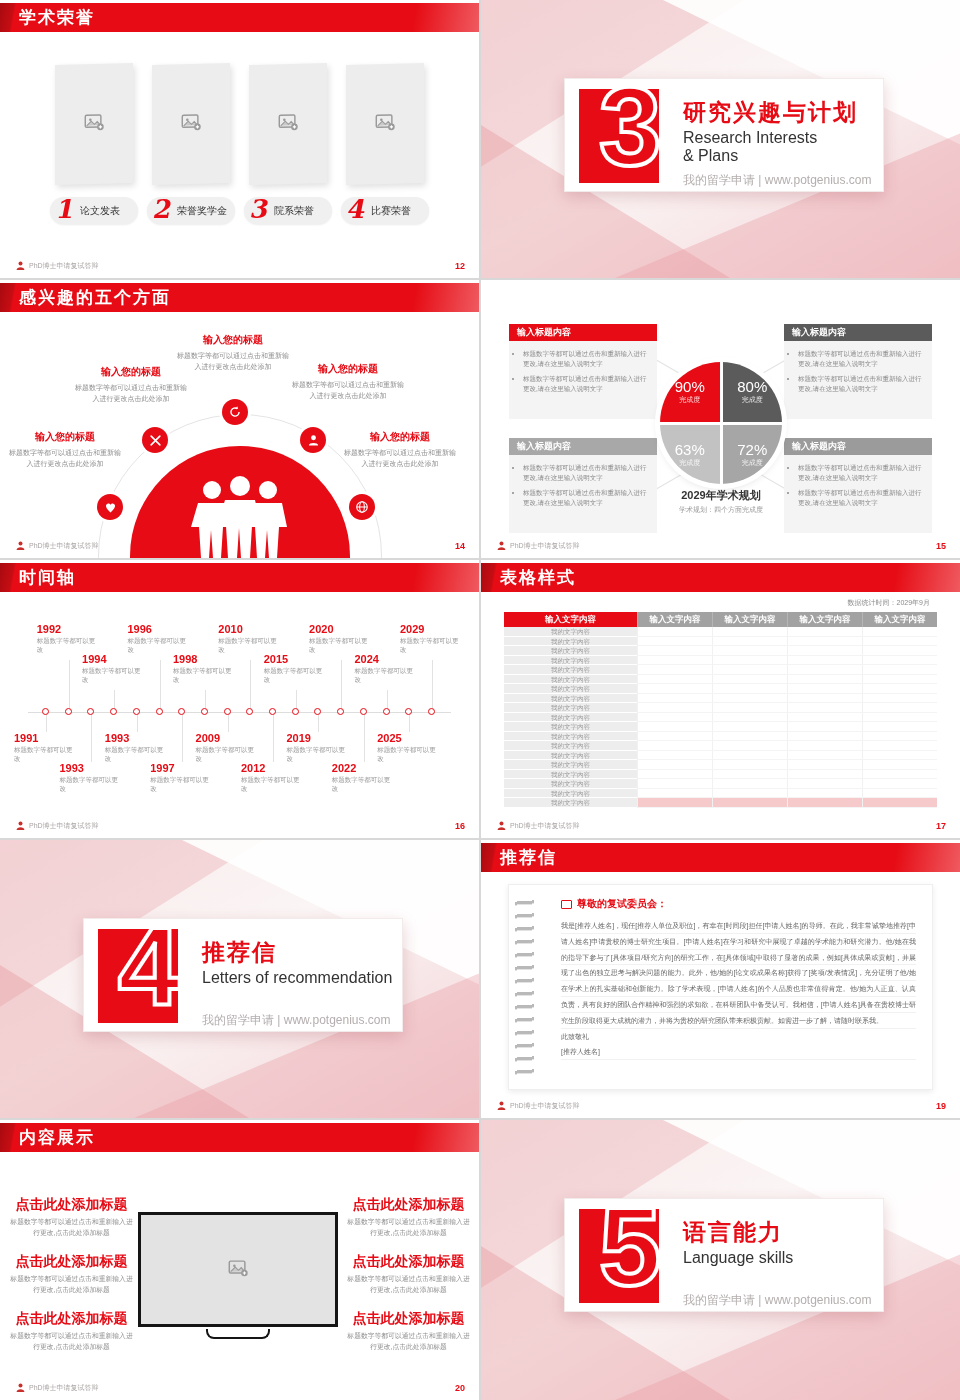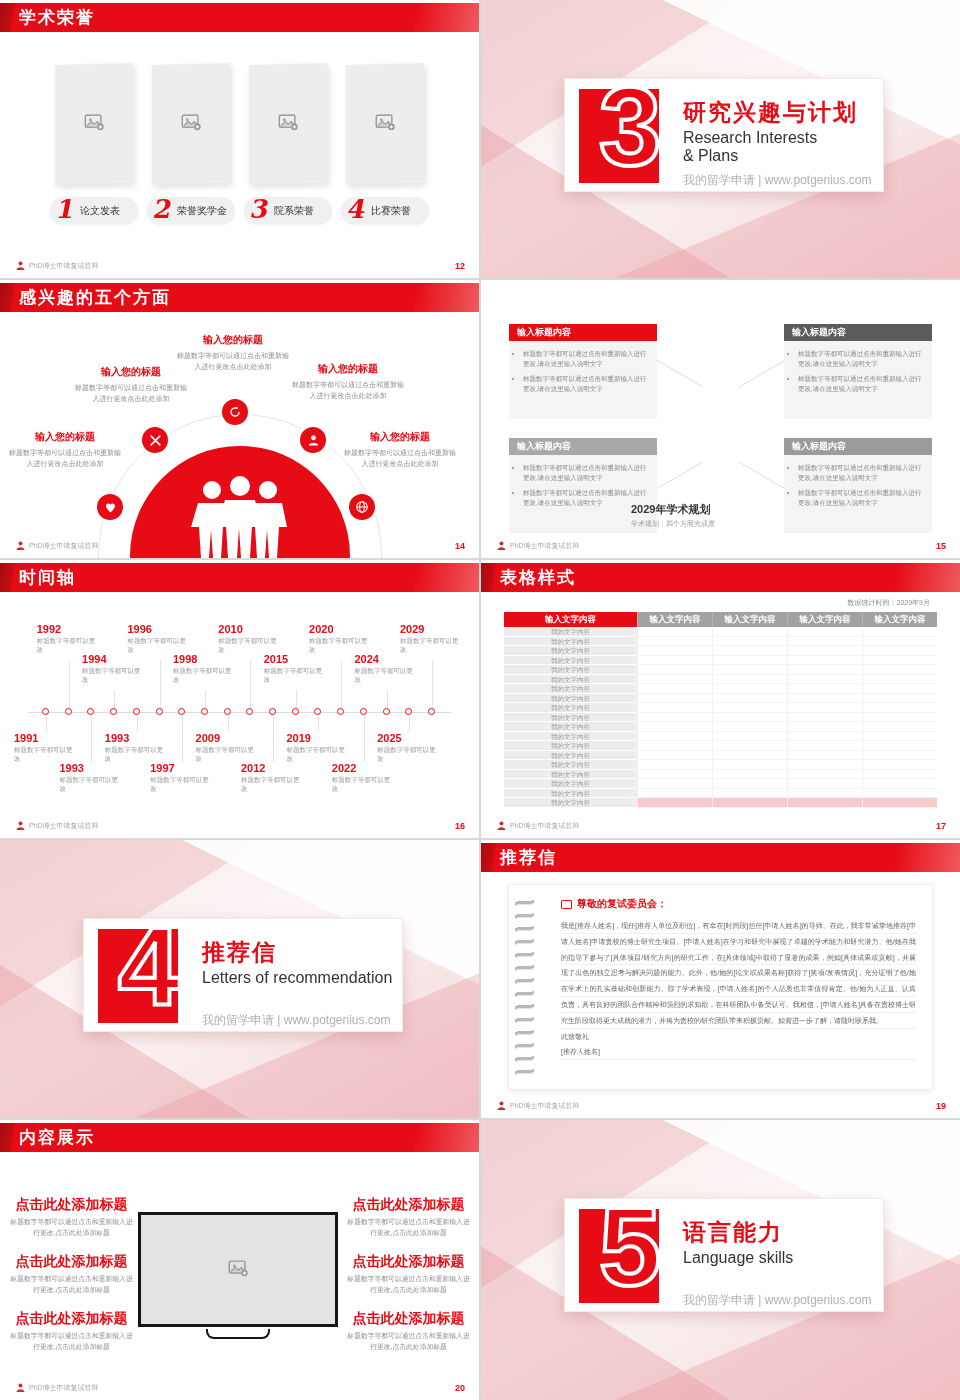--- a/index.html
+++ b/index.html
@@ -43,21 +43,21 @@
   .pb-h{position:absolute;height:17px;width:148px;color:#fff;font-size:9px;font-weight:bold;line-height:17px;padding-left:8px;}
   .pb-b{position:absolute;width:148px;height:78px;background:#f4f4f4;padding:8px 8px 0 4px;}
   .pb-b ul{margin:0;padding:0 0 0 10px;}
   .pb-b li{font-size:6.5px;color:#8a8a8a;line-height:1.55;margin-bottom:5px;}
   .conn{position:absolute;width:58px;height:1px;background:#e3e3e3;}
   .pie{position:absolute;left:179px;top:82px;width:122px;height:122px;border-radius:50%;overflow:hidden;display:grid;grid-template-columns:1fr 1fr;grid-template-rows:1fr 1fr;gap:3px;background:#fff;box-shadow:0 0 0 5px #fff,0 3px 10px rgba(0,0,0,.18);}
   .q{display:flex;flex-direction:column;align-items:center;justify-content:center;color:#fff;}
   .q .p{font-size:15px;}
   .q .cl{font-size:7px;opacity:.85;}
   .q1{background:#e60b14;}.q2{background:#5b5b5b;}.q3{background:#c2c2c2;}.q4{background:#a6a6a6;}
-  .pie-cap{position:absolute;left:150px;top:222px;width:180px;text-align:left;}
+  .pie-cap{position:absolute;left:150px;top:208px;width:180px;text-align:center;}
   .pie-cap .h{font-size:11px;font-weight:bold;color:#333;}
   .pie-cap .s{font-size:7px;color:#9a9a9a;margin-top:2px;}
   
   .tl-line{position:absolute;left:28px;right:28px;top:152px;height:1px;background:#ddd;}
   .tl-dot{position:absolute;width:7px;height:7px;border:1.5px solid #e60b14;background:#fff;border-radius:50%;top:148px;}
   .tl-stick{position:absolute;width:1px;background:#e2e2e2;}
   .tl-item{position:absolute;width:64px;text-align:left;}
   .tl-item .y{font-size:11px;font-weight:bold;color:#e60b14;}
   .tl-item .d{font-size:6.5px;color:#9a9a9a;line-height:1.4;margin-top:1px;}
   
@@ -283,20 +283,38 @@
           <li>标题数字等都可以通过点击和重新输入进行更改,请在这里输入说明文字</li>
         </ul>
     </div>
     <div class="pb-h" style="left:303px;top:158px;background:#9b9b9b">输入标题内容</div>
     <div class="pb-b" style="left:303px;top:175px">
       <ul>
           <li>标题数字等都可以通过点击和重新输入进行更改,请在这里输入说明文字</li>
           <li>标题数字等都可以通过点击和重新输入进行更改,请在这里输入说明文字</li>
         </ul>
     </div>
+    <div class="pie">
+      <div class="q q1">
+          <span class="p">90%</span>
+          <span class="cl">完成度</span>
+        </div>
+      <div class="q q2">
+          <span class="p">80%</span>
+          <span class="cl">完成度</span>
+        </div>
+      <div class="q q3">
+          <span class="p">63%</span>
+          <span class="cl">完成度</span>
+        </div>
+      <div class="q q4">
+          <span class="p">72%</span>
+          <span class="cl">完成度</span>
+        </div>
+    </div>
     <div class="pie-cap">
       <div class="h">2029年学术规划</div>
       <div class="s">学术规划：四个方面完成度</div>
     </div>
     <div class="foot">
         <span class="lg">
   <svg width="9" height="9" viewBox="0 0 9 9">
             <circle cx="4.5" cy="2.4" r="2" fill="#c9302c"></circle>
             <path d="M.6 9 C.6 5.4 8.4 5.4 8.4 9 Z" fill="#c9302c"></path>
           </svg>

